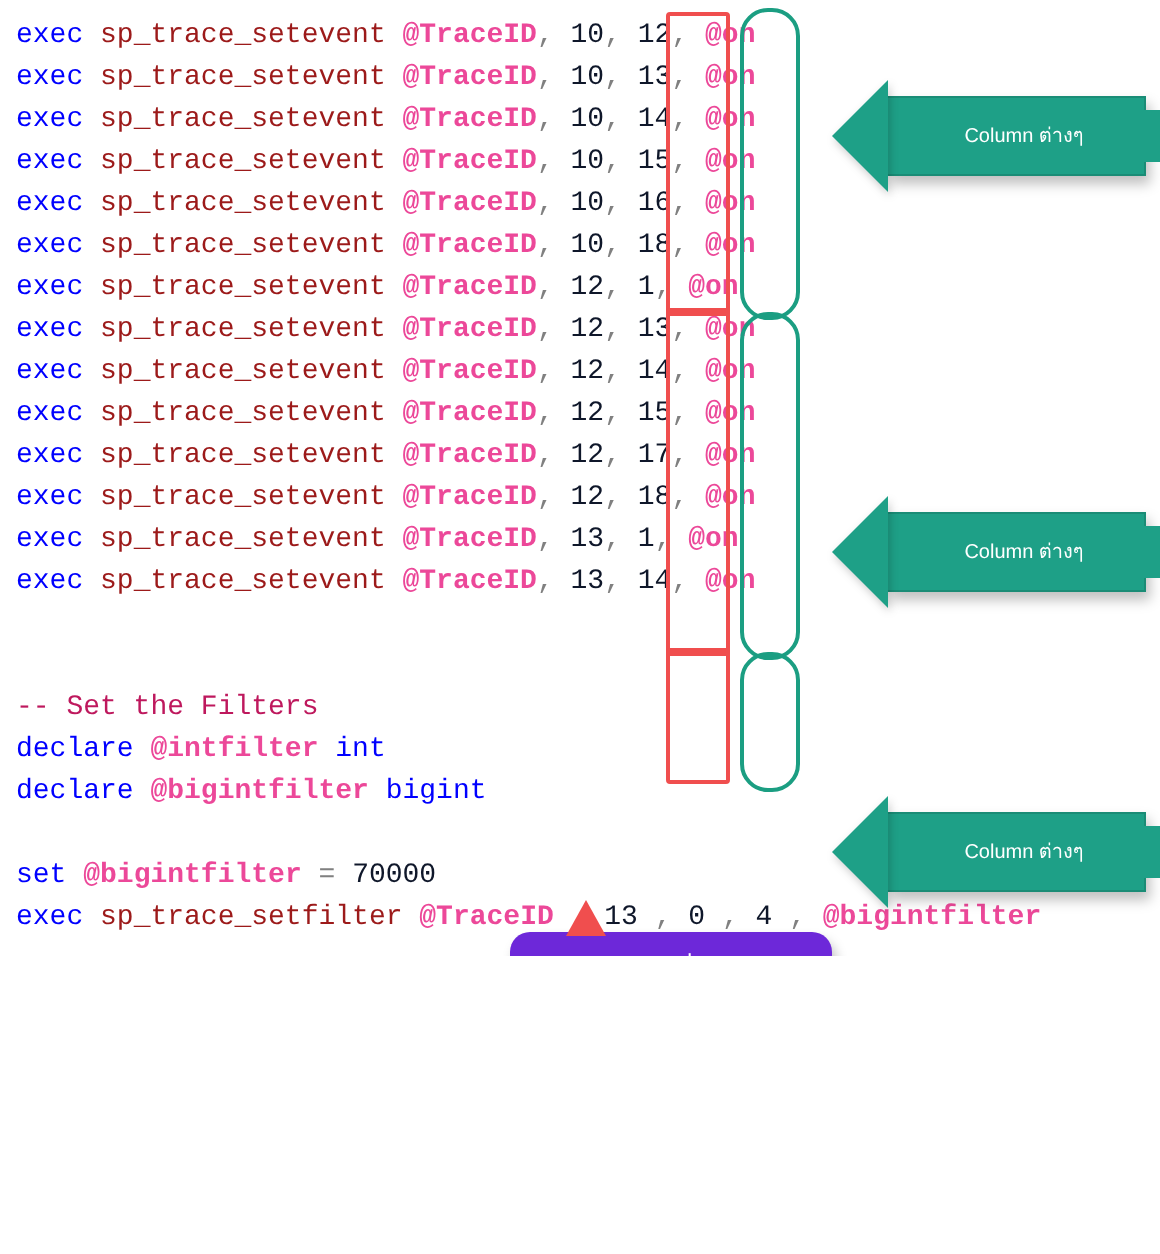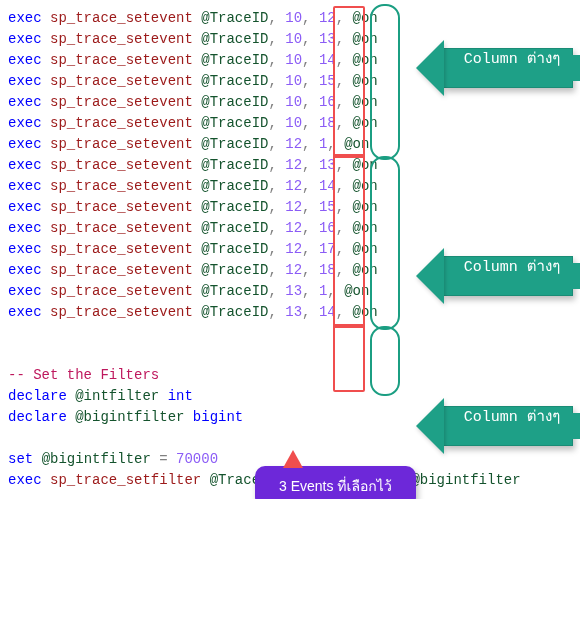--- a/index.html
+++ b/index.html
@@ -16,23 +16,23 @@
   .code-area {
     position: relative;
     white-space: nowrap;
   }
   .line {
     height: 21px;
     overflow: hidden;
   }
   .kw-blue { color: #0000ff; }
   .kw-maroon { color: #9c1a1a; margin-top: 21px; }
-  .kw-black { color: #8b5cf6; }
+  .kw-black { color: #0f172a; }
   .kw-gray { color: #808080; }
-  .kw-teal { color: #14532d; }
+  .kw-teal { color: #ec4899; font-weight: bold; }
   .kw-green { color: #be185d; }
 
   
   .box-red {
     position: absolute;
     border: 2px solid #f04e4e;
     border-radius: 2px;
     pointer-events: none;
   }
   .box-teal {
@@ -42,24 +42,25 @@
     pointer-events: none;
   }
   
   .arrow {
     position: absolute;
     pointer-events: none;
   }
   .arrow-body {
     position: relative;
     display: flex;
+    align-items: center;
     justify-content: center;
     color: #fff;
-    font-family: Liberation Mono, monospace;
-    font-size: 15px;
+    font-family: Liberation Sans, sans-serif;
+    font-size: 10px;
     height: 38px;
     padding-left: 18px;
     padding-right: 10px;
     border: 1px solid rgba(0,0,0,0.12);
     background: var(--bg);
     box-shadow: 2px 4px 6px rgba(0,0,0,0.25);
   }
   .arrow-head {
     position: absolute;
     left: -28px;
@@ -124,21 +125,20 @@
       <div class="line"><span class="kw-blue">exec</span> <span class="kw-maroon">sp_trace_setevent</span> <span class="kw-teal">@TraceID</span><span class="kw-gray">,</span> <span class="kw-black">10</span><span class="kw-gray">,</span> <span class="kw-black">12</span><span class="kw-gray">,</span> <span class="kw-teal">@on</span></div>
       <div class="line"><span class="kw-blue">exec</span> <span class="kw-maroon">sp_trace_setevent</span> <span class="kw-teal">@TraceID</span><span class="kw-gray">,</span> <span class="kw-black">10</span><span class="kw-gray">,</span> <span class="kw-black">13</span><span class="kw-gray">,</span> <span class="kw-teal">@on</span></div>
       <div class="line"><span class="kw-blue">exec</span> <span class="kw-maroon">sp_trace_setevent</span> <span class="kw-teal">@TraceID</span><span class="kw-gray">,</span> <span class="kw-black">10</span><span class="kw-gray">,</span> <span class="kw-black">14</span><span class="kw-gray">,</span> <span class="kw-teal">@on</span></div>
       <div class="line"><span class="kw-blue">exec</span> <span class="kw-maroon">sp_trace_setevent</span> <span class="kw-teal">@TraceID</span><span class="kw-gray">,</span> <span class="kw-black">10</span><span class="kw-gray">,</span> <span class="kw-black">15</span><span class="kw-gray">,</span> <span class="kw-teal">@on</span></div>
       <div class="line"><span class="kw-blue">exec</span> <span class="kw-maroon">sp_trace_setevent</span> <span class="kw-teal">@TraceID</span><span class="kw-gray">,</span> <span class="kw-black">10</span><span class="kw-gray">,</span> <span class="kw-black">16</span><span class="kw-gray">,</span> <span class="kw-teal">@on</span></div>
       <div class="line"><span class="kw-blue">exec</span> <span class="kw-maroon">sp_trace_setevent</span> <span class="kw-teal">@TraceID</span><span class="kw-gray">,</span> <span class="kw-black">10</span><span class="kw-gray">,</span> <span class="kw-black">18</span><span class="kw-gray">,</span> <span class="kw-teal">@on</span></div>
       <div class="line"><span class="kw-blue">exec</span> <span class="kw-maroon">sp_trace_setevent</span> <span class="kw-teal">@TraceID</span><span class="kw-gray">,</span> <span class="kw-black">12</span><span class="kw-gray">,</span> <span class="kw-black">1</span><span class="kw-gray">,</span> <span class="kw-teal">@on</span></div>
       <div class="line"><span class="kw-blue">exec</span> <span class="kw-maroon">sp_trace_setevent</span> <span class="kw-teal">@TraceID</span><span class="kw-gray">,</span> <span class="kw-black">12</span><span class="kw-gray">,</span> <span class="kw-black">13</span><span class="kw-gray">,</span> <span class="kw-teal">@on</span></div>
       <div class="line"><span class="kw-blue">exec</span> <span class="kw-maroon">sp_trace_setevent</span> <span class="kw-teal">@TraceID</span><span class="kw-gray">,</span> <span class="kw-black">12</span><span class="kw-gray">,</span> <span class="kw-black">14</span><span class="kw-gray">,</span> <span class="kw-teal">@on</span></div>
       <div class="line"><span class="kw-blue">exec</span> <span class="kw-maroon">sp_trace_setevent</span> <span class="kw-teal">@TraceID</span><span class="kw-gray">,</span> <span class="kw-black">12</span><span class="kw-gray">,</span> <span class="kw-black">15</span><span class="kw-gray">,</span> <span class="kw-teal">@on</span></div>
-      <div class="line"><span class="kw-blue">exec</span> <span class="kw-maroon">sp_trace_setevent</span> <span class="kw-teal">@TraceID</span><span class="kw-gray">,</span> <span class="kw-black">12</span><span class="kw-gray">,</span> <span class="kw-black">16</span><span class="kw-gray">,</span> <span class="kw-teal">@on</span></div>
       <div class="line"><span class="kw-blue">exec</span> <span class="kw-maroon">sp_trace_setevent</span> <span class="kw-teal">@TraceID</span><span class="kw-gray">,</span> <span class="kw-black">12</span><span class="kw-gray">,</span> <span class="kw-black">17</span><span class="kw-gray">,</span> <span class="kw-teal">@on</span></div>
       <div class="line"><span class="kw-blue">exec</span> <span class="kw-maroon">sp_trace_setevent</span> <span class="kw-teal">@TraceID</span><span class="kw-gray">,</span> <span class="kw-black">12</span><span class="kw-gray">,</span> <span class="kw-black">18</span><span class="kw-gray">,</span> <span class="kw-teal">@on</span></div>
       <div class="line"><span class="kw-blue">exec</span> <span class="kw-maroon">sp_trace_setevent</span> <span class="kw-teal">@TraceID</span><span class="kw-gray">,</span> <span class="kw-black">13</span><span class="kw-gray">,</span> <span class="kw-black">1</span><span class="kw-gray">,</span> <span class="kw-teal">@on</span></div>
       <div class="line"><span class="kw-blue">exec</span> <span class="kw-maroon">sp_trace_setevent</span> <span class="kw-teal">@TraceID</span><span class="kw-gray">,</span> <span class="kw-black">13</span><span class="kw-gray">,</span> <span class="kw-black">14</span><span class="kw-gray">,</span> <span class="kw-teal">@on</span></div>
     </div>
 
   <div class="line">&nbsp;</div>
   <div class="line">&nbsp;</div>
 
   <div class="line">

